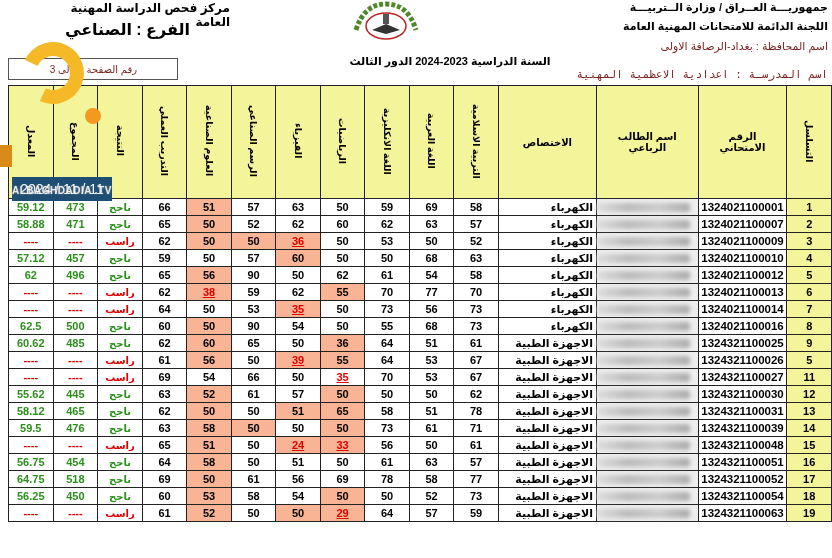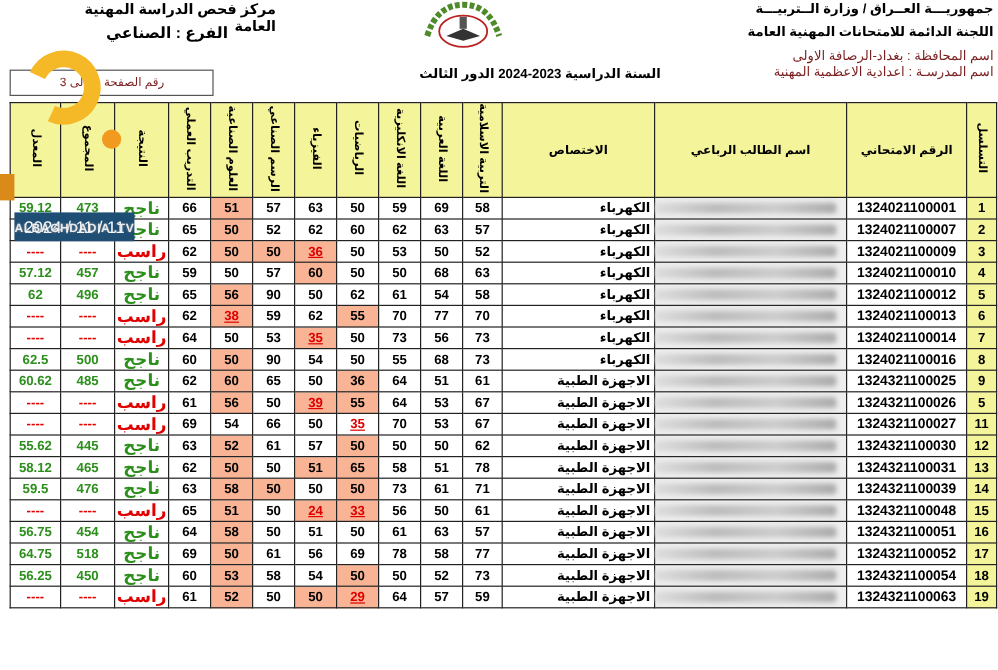--- a/index.html
+++ b/index.html
@@ -2,35 +2,35 @@
 <html><head>
 <meta charset="utf-8">
 <style>
   html,body{margin:0;padding:0;background:#ffffff;}
   body{width:832px;height:558px;position:relative;overflow:hidden;font-family:"Liberation Sans","DejaVu Sans",sans-serif;color:#000;}
   .hdr-r{position:absolute;right:4px;text-align:right;direction:rtl;font-weight:bold;margin-left:16px;}
   .hdr-l{position:absolute;text-align:right;direction:rtl;font-weight:bold;}
   #country{top:1px;font-size:11px;}
   #committee{top:20px;font-size:11px;}
   #prov{top:40px;font-size:11px;color:#7a1f1f;font-weight:normal;}
-  #school{top:53px;font-size:11px;color:#7a1f1f;font-weight:normal;}
+  #school{top:68px;font-size:11px;color:#7a1f1f;font-weight:normal;font-family:Liberation Mono, monospace;}
   #center{top:1px;left:40px;width:190px;font-size:12px;}
-  #branch{top:20px;left:40px;width:150px;font-size:13px;}
+  #branch{top:20px;left:40px;width:150px;font-size:16px;}
   #year{position:absolute;top:55px;left:340px;width:220px;text-align:center;direction:rtl;font-weight:bold;font-size:11px;}
   #logo{position:absolute;left:350px;top:0;width:72px;height:42px;}
   #page-box{position:absolute;left:8px;top:58px;width:170px;height:22px;border:1px solid #555;box-sizing:border-box;direction:rtl;font-size:10px;color:#7a1f1f;display:flex;align-items:center;padding-right:40px;gap:6px;}
   table{position:absolute;left:8px;top:85px;border-collapse:collapse;direction:ltr;table-layout:fixed;}
-  th{background:#f4f49a;border:1.5px solid #222;font-weight:bold;font-size:10px;padding:0;height:78px;}
+  th{background:#f4f49a;border:1.5px solid #222;font-weight:bold;font-size:10px;padding:17px;height:78px;}
   th .v{writing-mode:vertical-rl;display:inline-block;direction:rtl;font-size:9.5px;line-height:1;}
   td{border:1.5px solid #222;height:16px;padding:0;font-size:11px;font-weight:bold;text-align:center;background:#fff;}
   td.hl{background:#f8b495;}
   td.fail{color:#e00000;text-decoration:underline;}
   td.avg,td.tot{color:#2c8f1c;}
   td.dash{color:#e00000;}
-  td.res{font-size:14px;}
+  td.res{font-size:10px;}
   td.res.pass{color:#2c8f1c;}
   td.res.failr{color:#e00000;}
   td.spec{text-align:right;direction:rtl;font-size:11px;padding-right:3px;}
   td.name{background:#eee;}
   td.name .blur{display:block;margin:3px 8px 3px auto;height:9px;background:linear-gradient(90deg,#ddd,#bbb,#ccc,#aaa);filter:blur(2px);border-radius:3px;}
   td.exam{font-size:11.5px;}
   td.serial{background:#f4f49a;}
   
   #wm{position:absolute;left:0;top:20px;width:120px;height:150px;pointer-events:none;}
   #wm-ring{position:absolute;left:22px;top:22px;width:62px;height:62px;border-radius:50%;border:14px solid #f5b928;border-left-color:transparent;box-sizing:border-box;transform:rotate(-20deg);}

